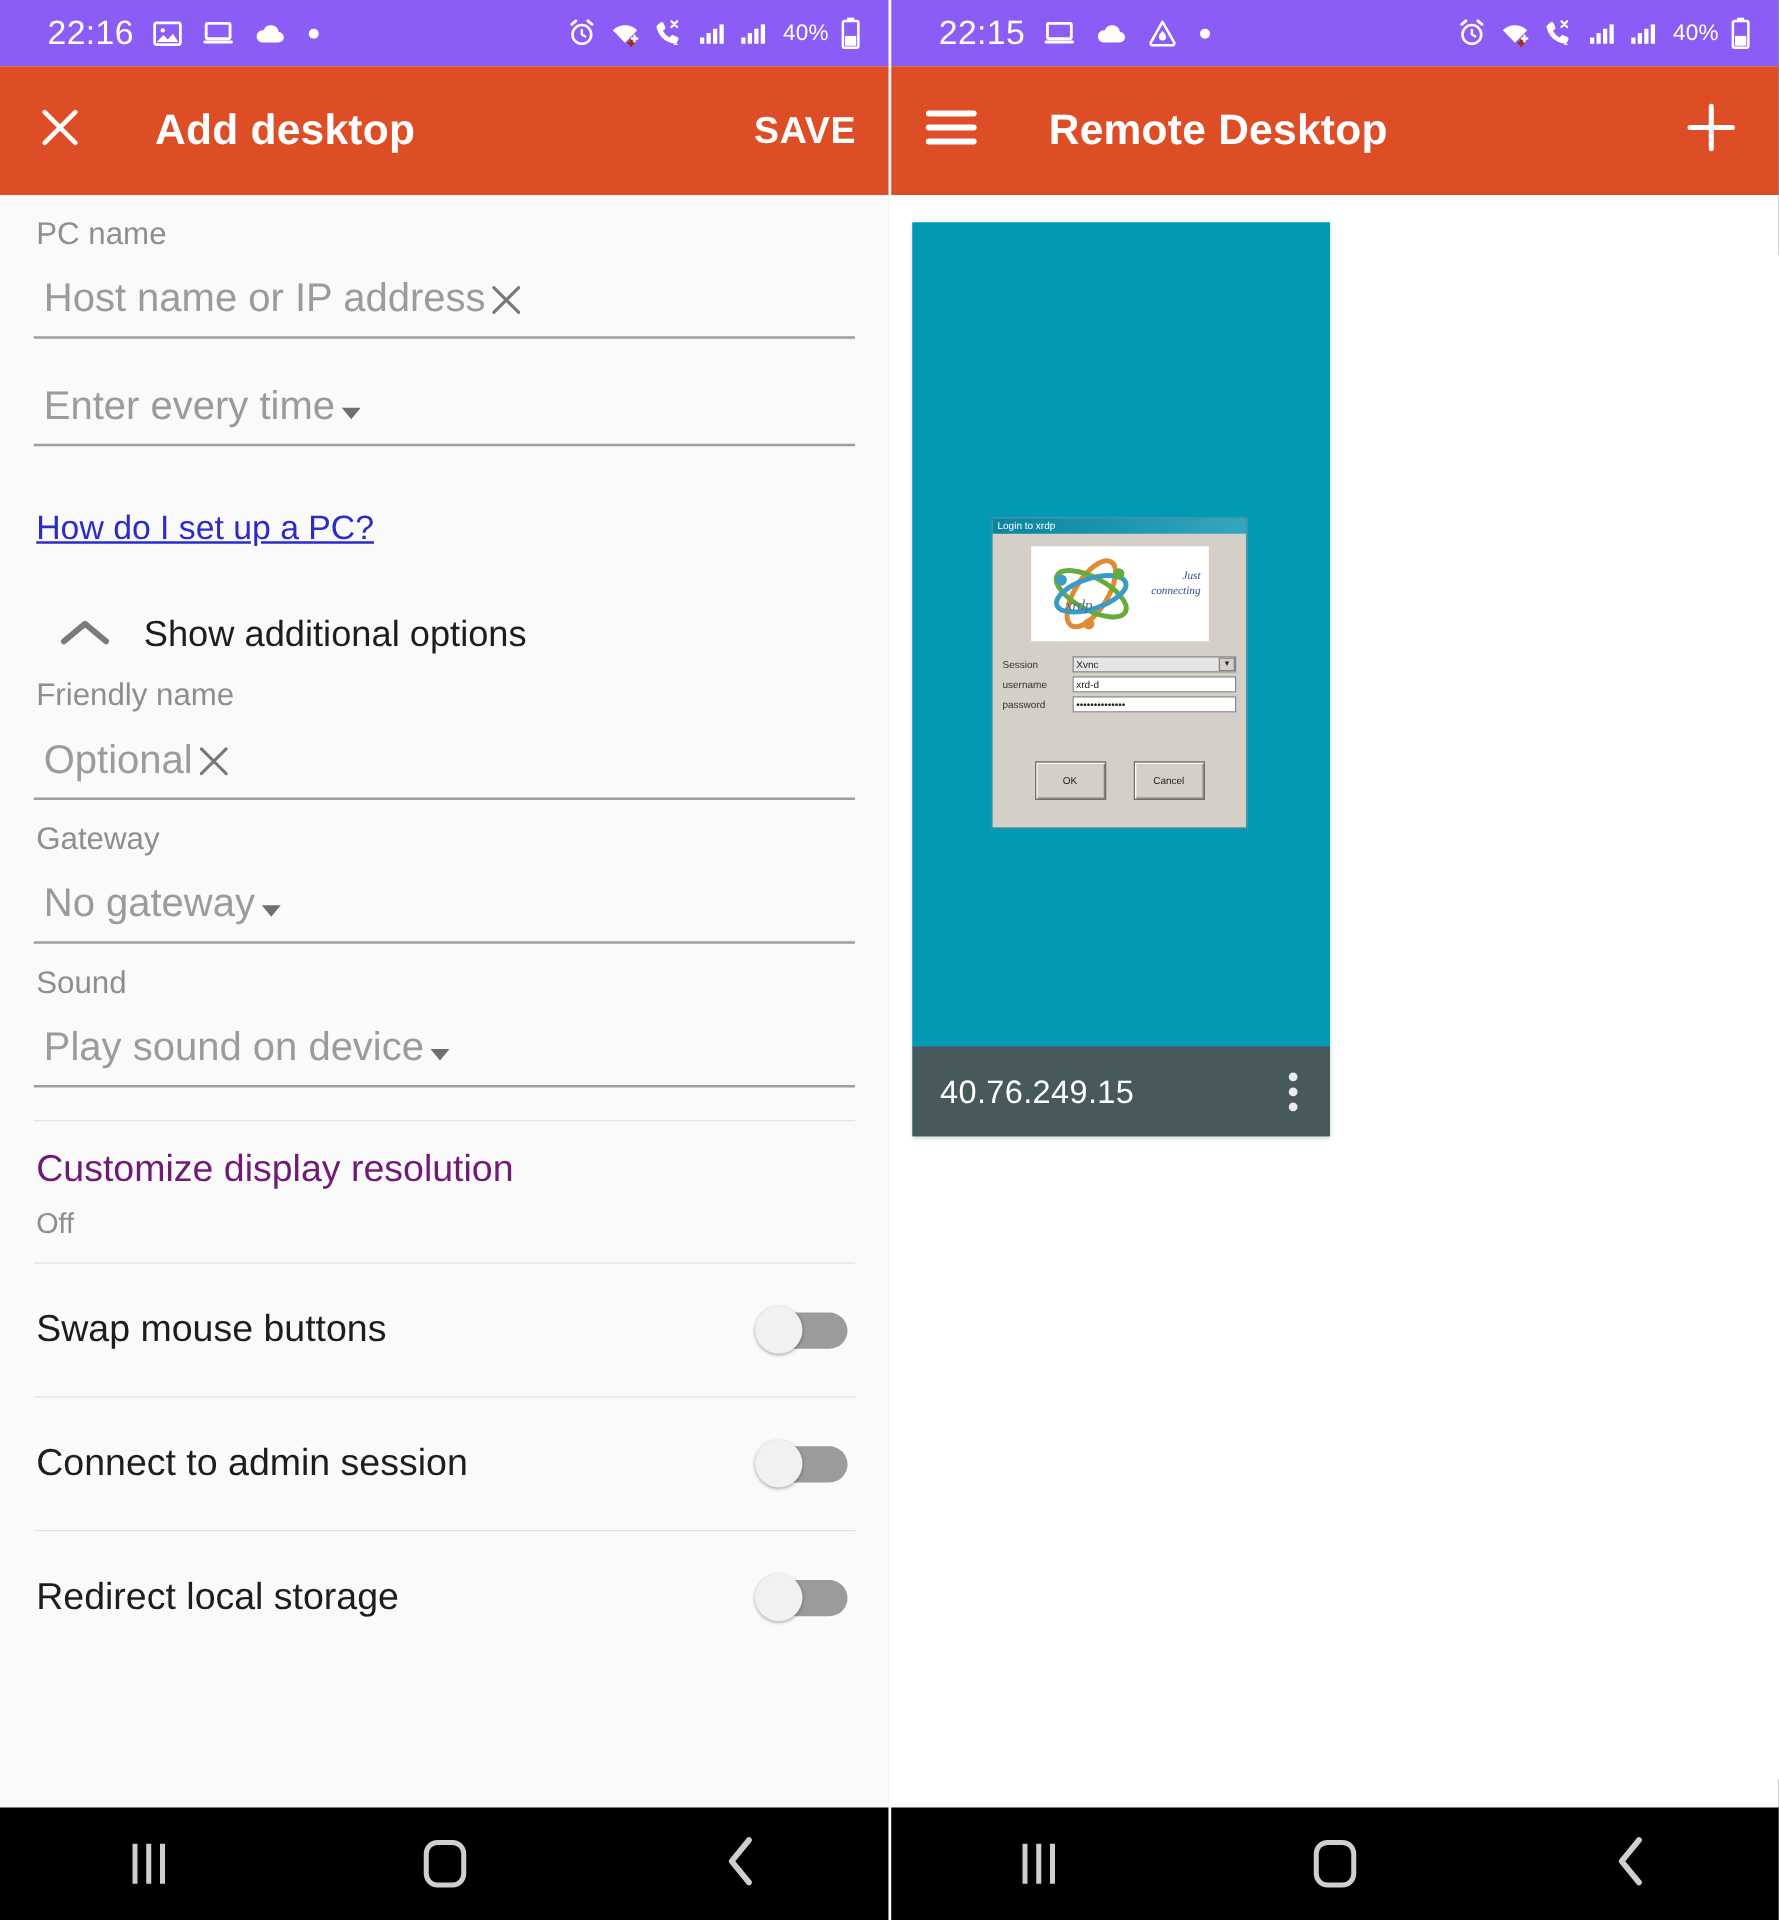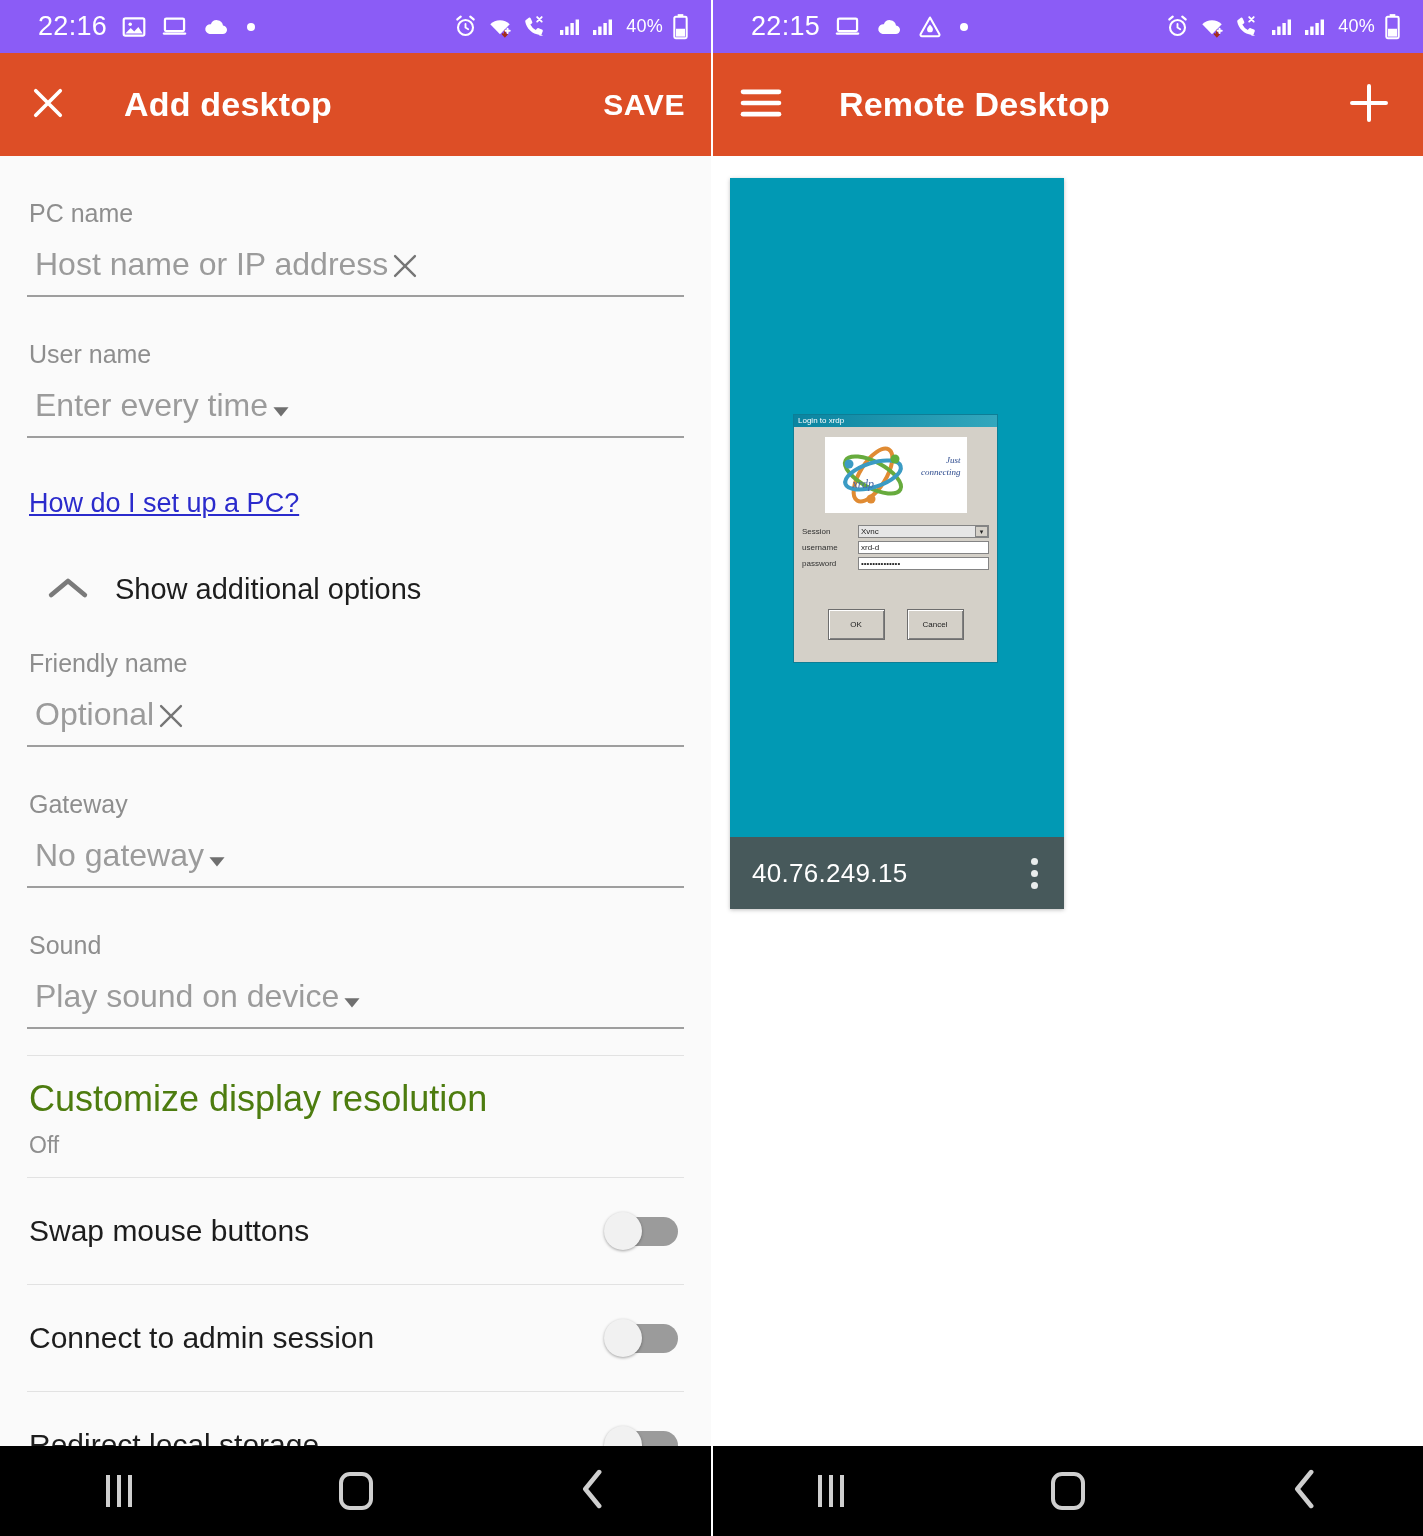--- a/index.html
+++ b/index.html
@@ -38,21 +38,21 @@
   }
   .appbar .ab-title { font-size: 34px; font-weight: bold; letter-spacing: .2px; }
   .appbar.left-bar .ab-title { margin-left: 28px; }
   .appbar.right-bar .ab-title { margin-left: 30px; }
   .appbar .ab-spacer { flex: 1; }
   .ab-save { font-size: 30px; font-weight: bold; letter-spacing: .6px; padding-right: 26px; cursor: pointer; }
   .ab-plus { padding-right: 30px; display: flex; align-items: center; cursor: pointer; }
 
   
   .formbody { flex: 1; background: #fafafa; padding: 0 27px; overflow: hidden; }
-  .field { padding-top: 43px; }
+  .field { padding-top: 17px; }
   .field-label { font-size: 25px; color: #8e8e8e; padding-left: 2px; }
   .field-row {
     display: flex; align-items: flex-end; justify-content: flex-start;
     border-bottom: 2px solid #9e9e9e;
     margin-top: 18px; padding: 0 4px 12px 8px;
   }
   .field-value { font-size: 32px; color: #9b9b9b; }
   .clear-x, .dd-caret { display: flex; align-items: center; cursor: pointer; }
 
   .helplink {
@@ -61,21 +61,21 @@
     cursor: pointer;
   }
 
   .showopts { display: flex; align-items: center; gap: 26px; margin: 54px 0 0 20px; cursor: pointer; }
   .showopts-label { font-size: 29px; color: #1d1d1d; }
 
   .sectionrow {
     border-top: 1px solid #e2e2e2;
     padding: 22px 2px 18px 2px;
   }
-  .sectionrow .st-title { font-size: 36px; color: #4d7c0f; }
+  .sectionrow .st-title { font-size: 30px; color: #701a75; }
   .sectionrow .st-sub { font-size: 23px; color: #8e8e8e; margin-top: 12px; }
 
   .togglerow {
     border-top: 1px solid #e2e2e2;
     display: flex; align-items: center; justify-content: space-between;
     padding: 34px 6px 34px 2px;
   }
   .togglerow .tg-label { font-size: 30px; color: #1d1d1d; }
   .switch { position: relative; width: 74px; height: 38px; cursor: pointer; }
   .switch .track {
@@ -256,21 +256,20 @@
           <span class="field-value">Host name or IP address</span>
           <span class="clear-x">
             <svg width="34" height="34" viewBox="0 0 24 24">
                 <path d="M5 5l14 14M19 5L5 19" stroke="#767676" stroke-width="1.7" stroke-linecap="round"></path>
               </svg>
           </span>
         </div>
       </div>
 
       <div class="field">
-        <div class="field-label">User name</div>
         <div class="field-row">
           <span class="field-value">Enter every time</span>
           <span class="dd-caret">
             <svg width="26" height="26" viewBox="0 0 24 24">
                 <path d="M5 8.5h14L12 17z" fill="#6f6f6f"></path>
               </svg>
           </span>
         </div>
       </div>
 

